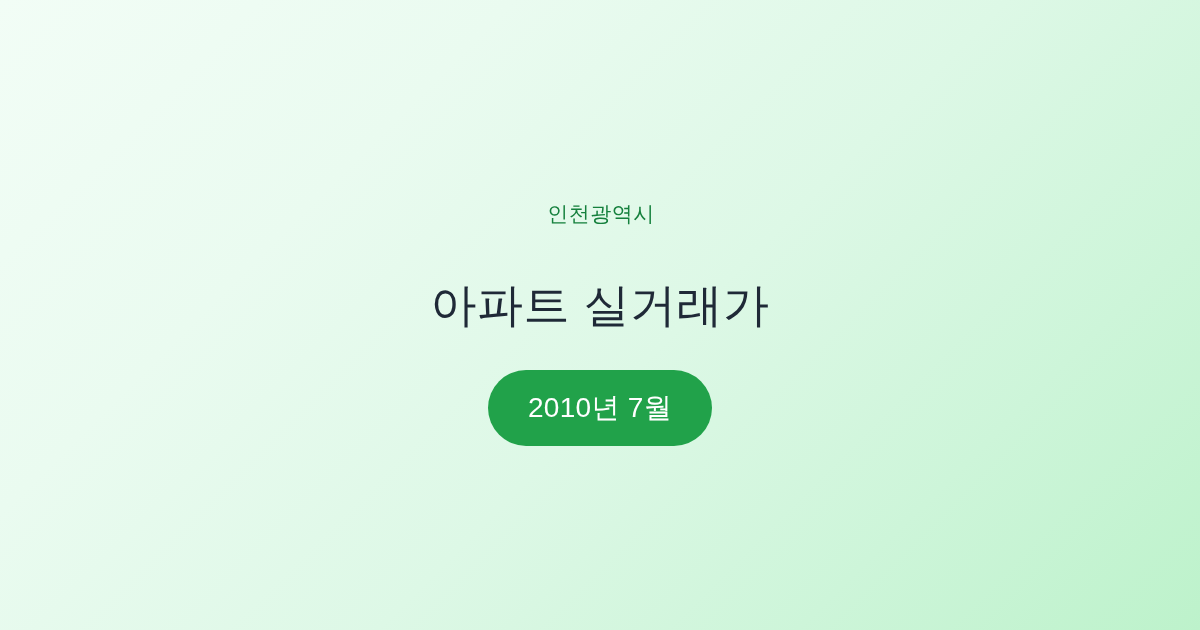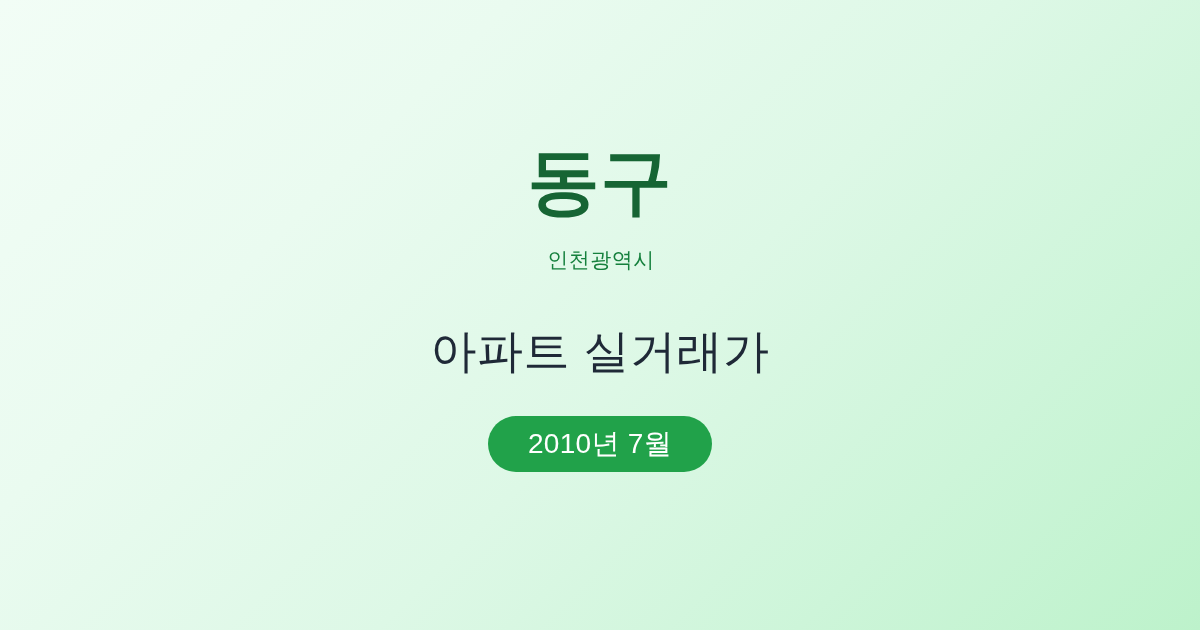--- a/index.html
+++ b/index.html
@@ -77,21 +77,21 @@
     white-space: nowrap;
   }
 
   
   .period-badge {
     margin-top: 42px;
     display: inline-flex;
     align-items: center;
     justify-content: center;
     min-width: 224px;
-    height: 56px;
+    height: 76px;
     padding: 0 34px;
     box-sizing: border-box;
     border: none;
     border-radius: 999px;
     background: #21a24a;
     color: #ffffff;
     font-family: "Liberation Sans", "DejaVu Sans", sans-serif;
     font-size: 28px;
     line-height: 1;
     font-weight: 400;
@@ -99,21 +99,20 @@
     white-space: nowrap;
   }
 </style>
 </head>
 <body>
 
 <div class="og-card">
 
   <div class="content-stack">
 
-    <div class="region-name">동구</div>
 
     <div class="region-parent">인천광역시</div>
 
     <div class="main-title">아파트 실거래가</div>
 
     <div class="period-badge">2010년 7월</div>
 
   </div>
 
 </div>

